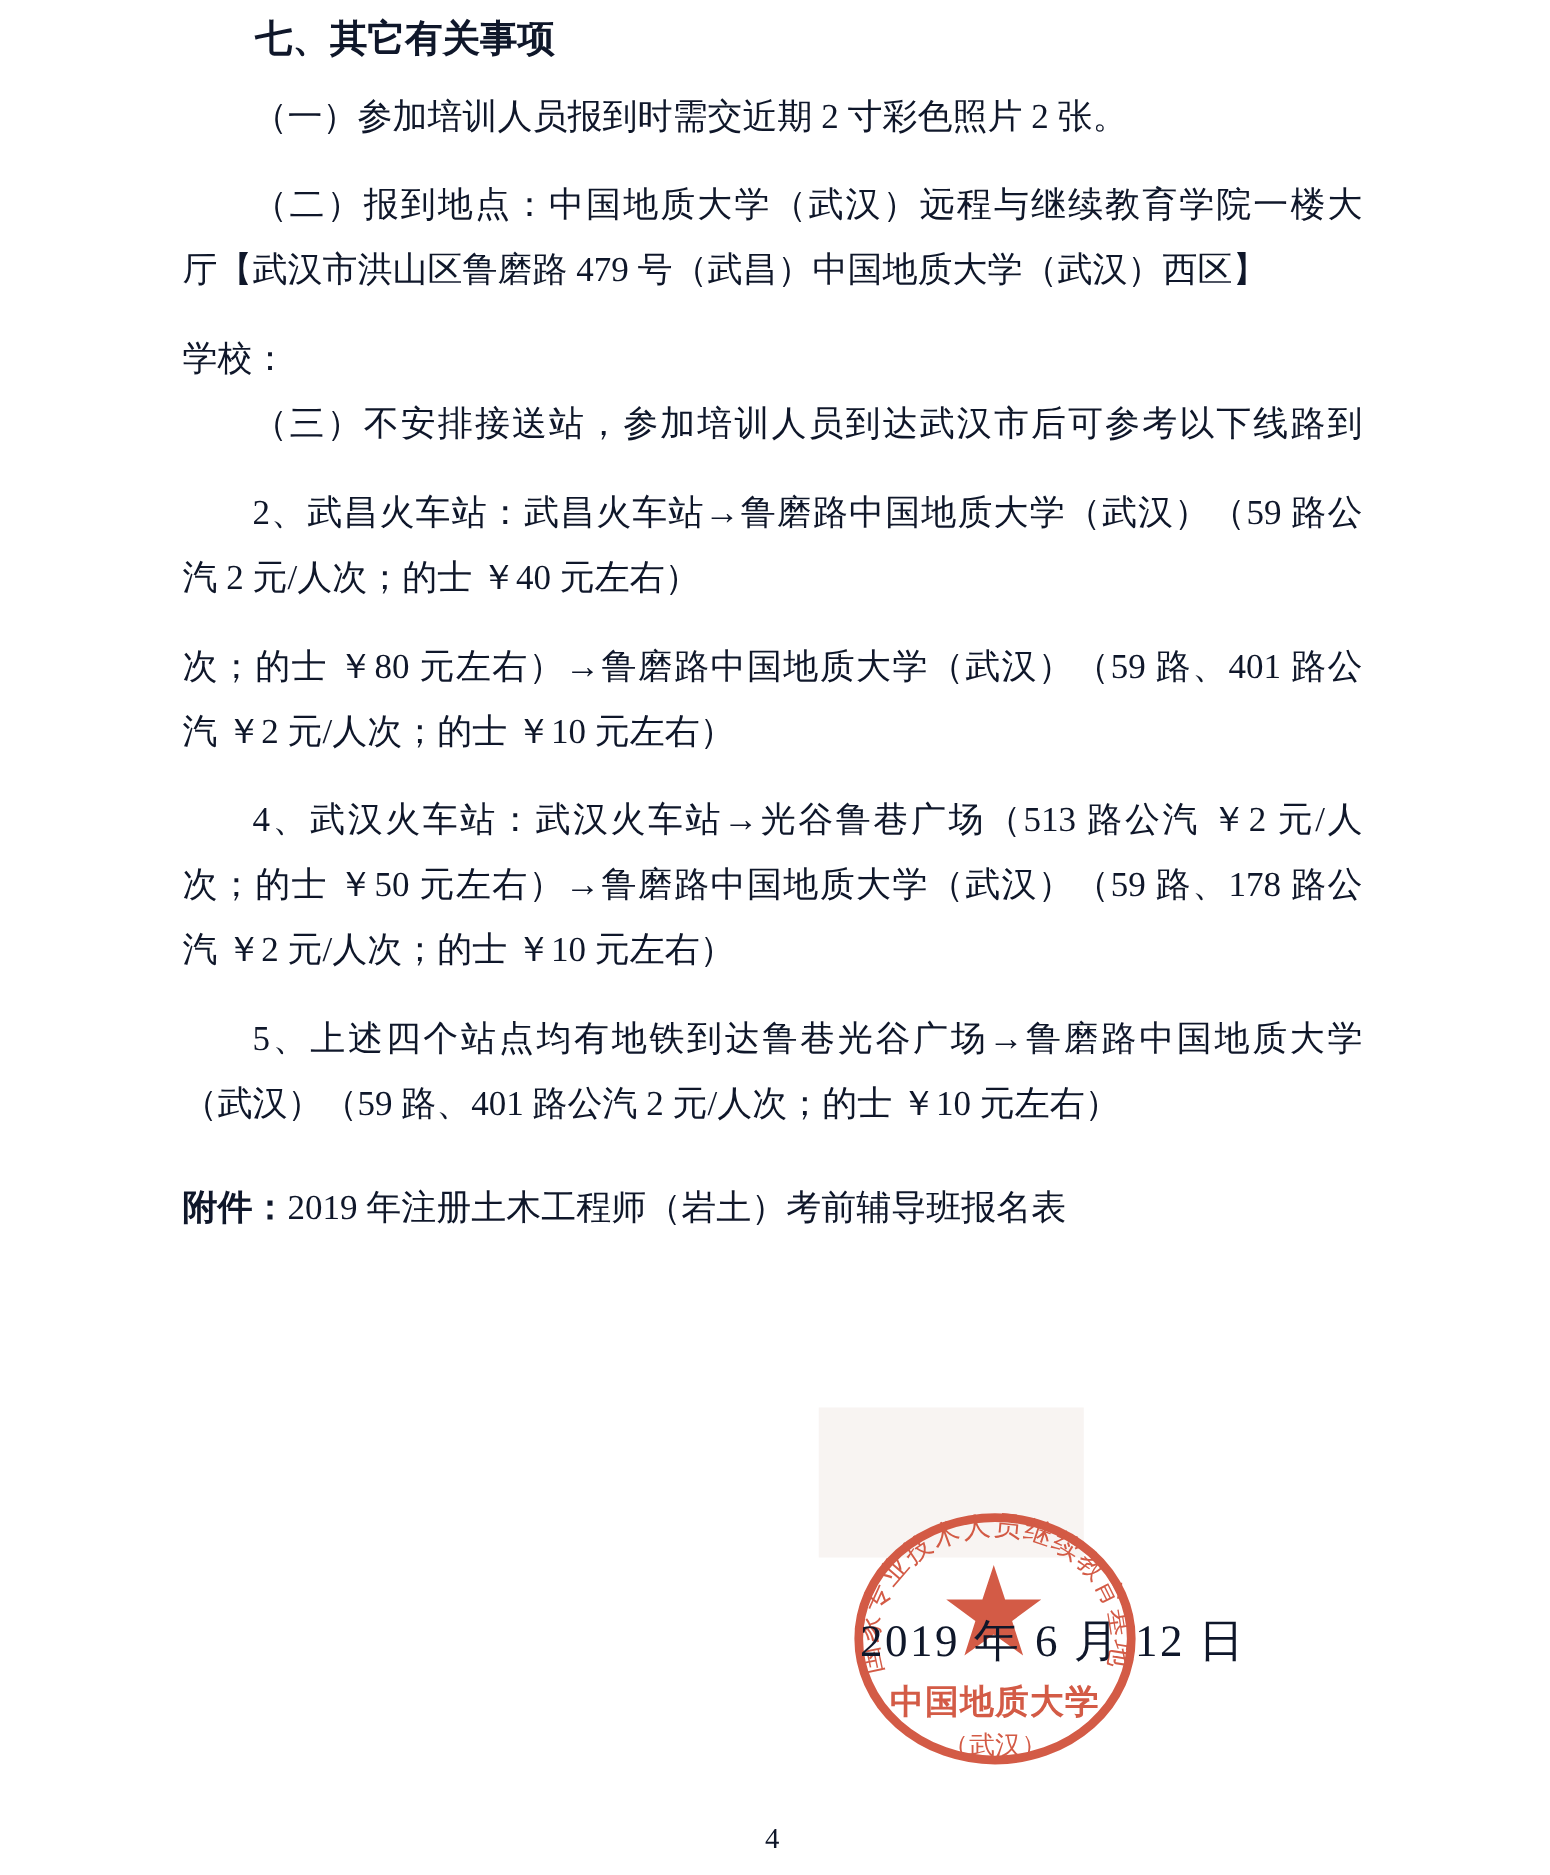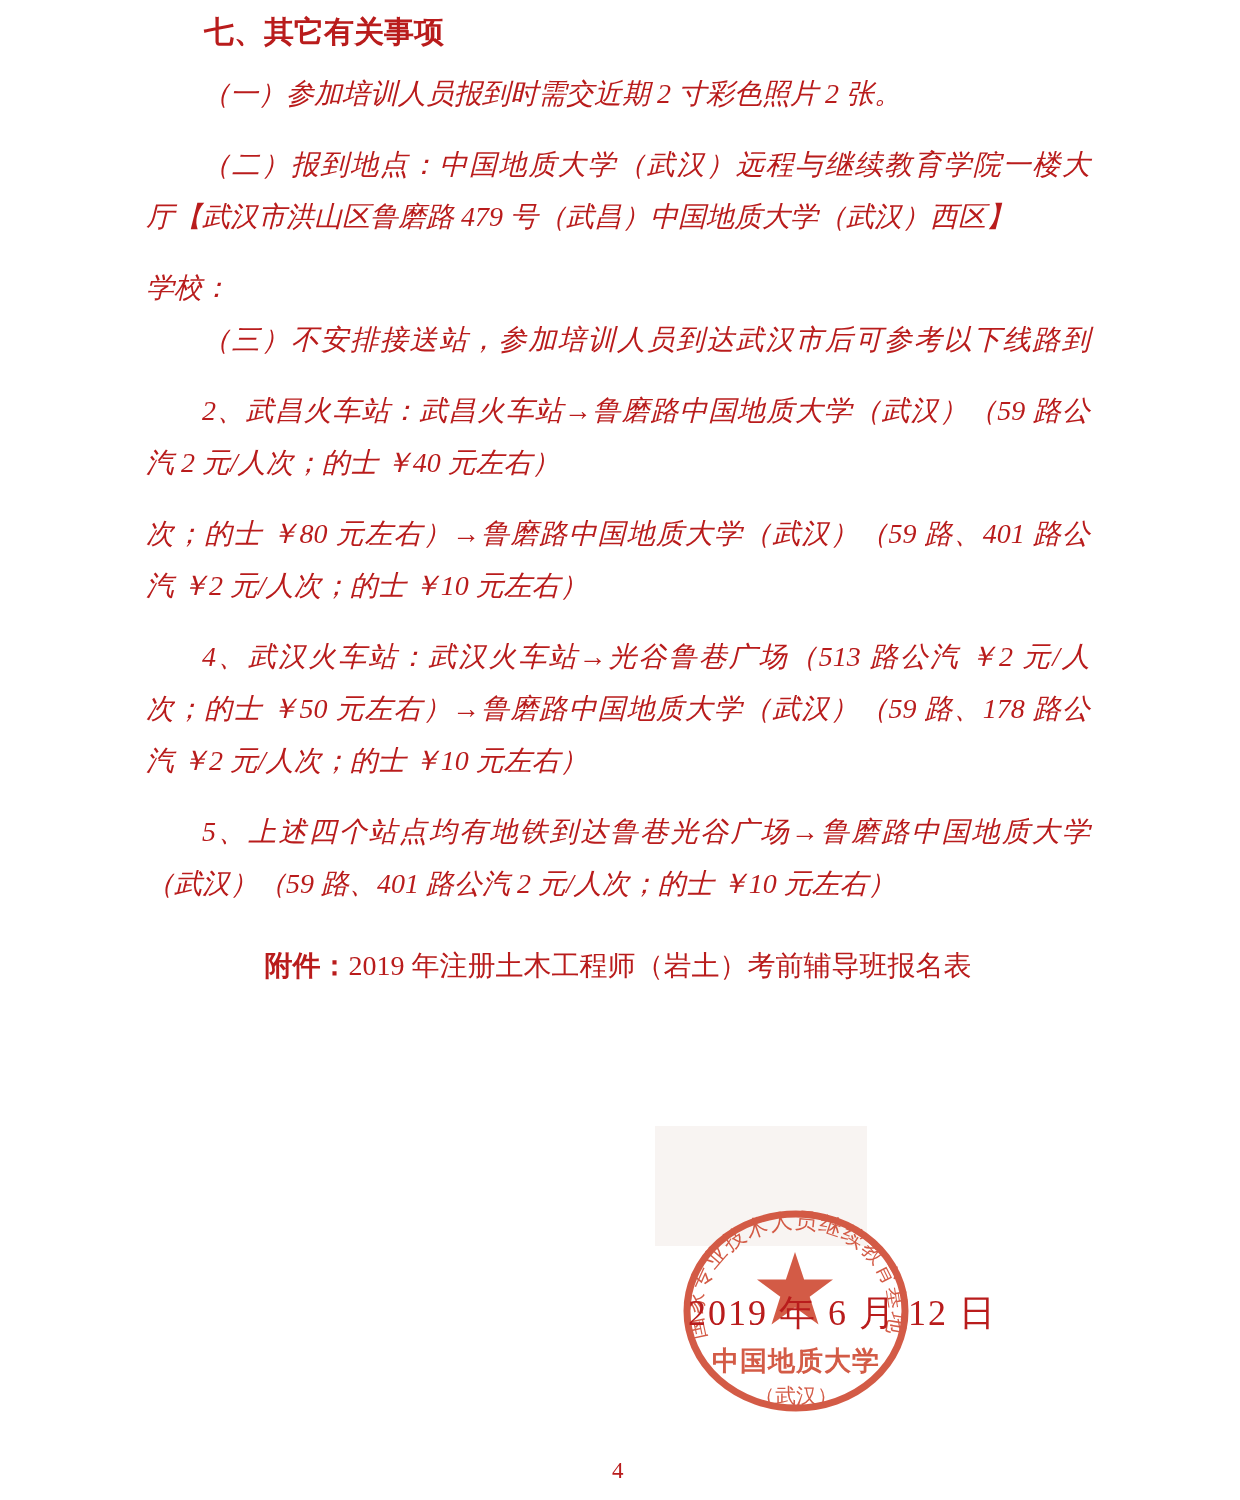--- a/index.html
+++ b/index.html
@@ -1,42 +1,42 @@
 <!DOCTYPE html>
 <html><head>
 <meta charset="utf-8">
 <style>
   html,body{margin:0;padding:0;background:#ffffff;}
   .page{
     position:relative;width:1240px;height:1500px;background:#ffffff;
     font-family:"Liberation Serif","DejaVu Serif",serif;
-    color:#b91c1c;overflow:hidden;
+    color:#0f172a;overflow:hidden;
   }
   
   .seal-patch{
     position:absolute;left:655px;top:1126px;width:212px;height:120px;
     background:#f8f4f2;z-index:0;
   }
   .content{
     position:absolute;left:146px;top:6px;width:944px;z-index:2;
   }
   .heading{
     font-size:30px;font-weight:700;line-height:52px;margin:0 0 10px 0;
     text-indent:58px;
     font-family:"Liberation Sans","DejaVu Sans",sans-serif;
   }
-  .para{margin:0 0 19px 0;font-size:28px;font-style:italic;}
+  .para{margin:0 0 19px 0;font-size:28px;}
   .line{
     line-height:52px;white-space:pre-wrap;
     text-align:justify;text-align-last:justify;
   }
   .line.first{text-indent:56px;}
   .line.end{text-align-last:left;}
   .attach{
-    margin-top:30px;font-size:28px;line-height:52px;white-space:pre-wrap;text-align:center;
+    margin-top:30px;font-size:28px;line-height:52px;white-space:pre-wrap;
   }
   .attach .label{
     font-weight:700;
     font-family:"Liberation Sans","DejaVu Sans",sans-serif;
   }
   .date-line{
     position:absolute;left:688px;top:1296px;z-index:3;
     font-size:36px;line-height:34px;letter-spacing:2px;white-space:pre;
   }
   .stamp{

